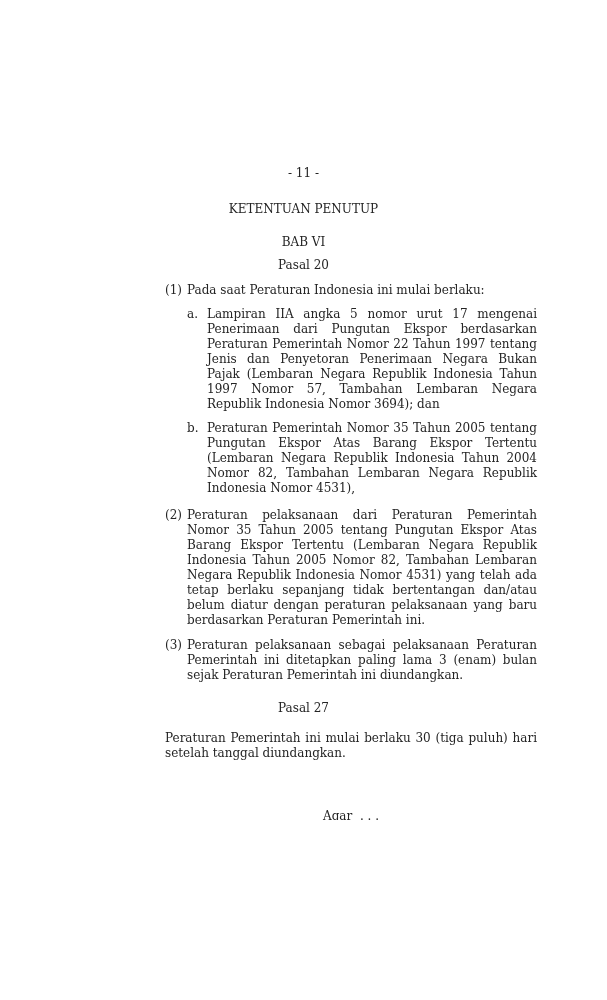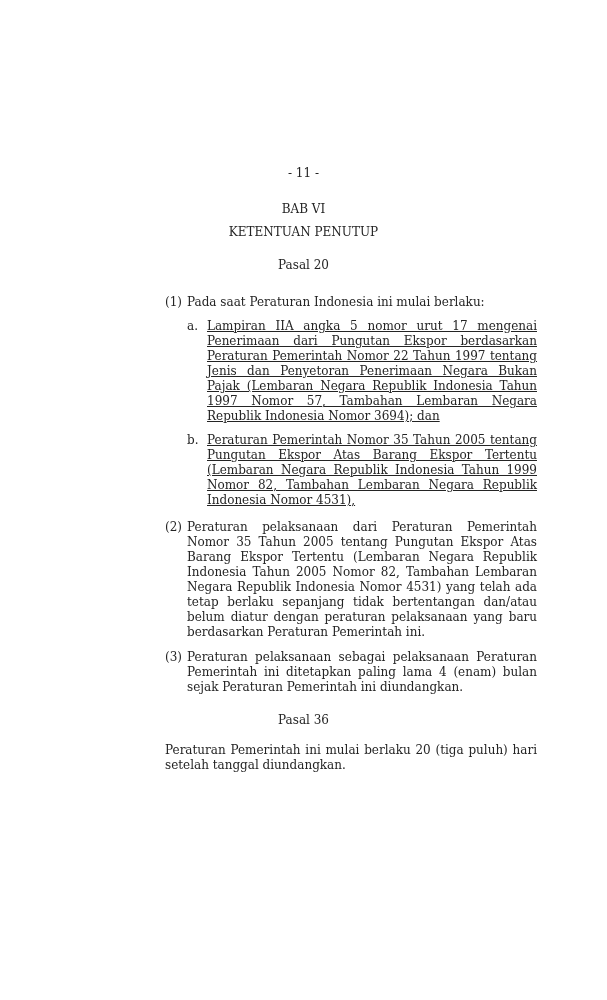--- a/index.html
+++ b/index.html
@@ -29,21 +29,21 @@
   .chapter-title {
     margin-bottom: 8px;
   }
   .chapter-subtitle {
     margin-bottom: 18px;
   }
   .section-heading {
     text-align: center;
   }
   .heading-pasal20 {
-    margin-bottom: 22px;
+    margin-bottom: 10px;
   }
   .heading-pasal21 {
     margin-top: 18px;
     margin-bottom: 15px;
   }
   .body-col {
     margin-left: 165px;
     margin-right: 70px;
   }
   .numbered-item {
@@ -63,21 +63,20 @@
     display: flex;
     margin-top: 9px;
   }
   .sub-item .sub-marker {
     flex: 0 0 20px;
   }
   .sub-item .sub-text {
     flex: 1;
     min-width: 0;
     text-align: justify;
-    text-decoration: underline;
   }
   .closing-line {
     margin-top: 8px;
   }
   .gap-item2 {
     margin-top: 12px;
   }
   .gap-item3 {
     margin-top: 10px;
   }
@@ -90,59 +89,59 @@
     white-space: pre;
   }
 </style>
 </head>
 <body>
 
 <div class="page">
 
   <div class="center page-number">- 11 -</div>
 
+  <div class="center chapter-subtitle">KETENTUAN PENUTUP</div>
+
   <div class="center chapter-title">BAB VI</div>
-
-  <div class="center chapter-subtitle">KETENTUAN PENUTUP</div>
 
   <div class="section-heading heading-pasal20">Pasal 20</div>
 
   <div class="body-col">
 
     <div class="numbered-item">
       <div class="marker">(1)</div>
       <div class="item-body">
         <div class="justify">Pada saat Peraturan Indonesia ini mulai berlaku:</div>
 
         <div class="sub-item">
           <div class="sub-marker">a.</div>
           <div class="sub-text">Lampiran IIA angka 5 nomor urut 17 mengenai Penerimaan dari Pungutan Ekspor berdasarkan Peraturan Pemerintah Nomor 22 Tahun 1997 tentang Jenis dan Penyetoran Penerimaan Negara Bukan Pajak (Lembaran Negara Republik Indonesia Tahun 1997 Nomor 57, Tambahan Lembaran Negara Republik Indonesia Nomor 3694); dan</div>
         </div>
 
         <div class="sub-item">
           <div class="sub-marker">b.</div>
-          <div class="sub-text">Peraturan Pemerintah Nomor 35 Tahun 2005 tentang Pungutan Ekspor Atas Barang Ekspor Tertentu (Lembaran Negara Republik Indonesia Tahun 1999 Nomor 82, Tambahan Lembaran Negara Republik Indonesia Nomor 4531),</div>
+          <div class="sub-text">Peraturan Pemerintah Nomor 35 Tahun 2005 tentang Pungutan Ekspor Atas Barang Ekspor Tertentu (Lembaran Negara Republik Indonesia Tahun 2004 Nomor 82, Tambahan Lembaran Negara Republik Indonesia Nomor 4531),</div>
         </div>
 
       </div>
     </div>
 
     <div class="numbered-item gap-item2">
       <div class="marker">(2)</div>
       <div class="item-body justify">Peraturan pelaksanaan dari Peraturan Pemerintah Nomor 35 Tahun 2005 tentang Pungutan Ekspor Atas Barang Ekspor Tertentu (Lembaran Negara Republik Indonesia Tahun 2005 Nomor 82, Tambahan Lembaran Negara Republik Indonesia Nomor 4531) yang telah ada tetap berlaku sepanjang tidak bertentangan dan/atau belum diatur dengan peraturan pelaksanaan yang baru berdasarkan Peraturan Pemerintah ini.</div>
     </div>
 
     <div class="numbered-item gap-item3">
       <div class="marker">(3)</div>
-      <div class="item-body justify">Peraturan pelaksanaan sebagai pelaksanaan Peraturan Pemerintah ini ditetapkan paling lama 4 (enam) bulan sejak Peraturan Pemerintah ini diundangkan.</div>
+      <div class="item-body justify">Peraturan pelaksanaan sebagai pelaksanaan Peraturan Pemerintah ini ditetapkan paling lama 3 (enam) bulan sejak Peraturan Pemerintah ini diundangkan.</div>
     </div>
 
   </div>
 
-  <div class="section-heading heading-pasal21">Pasal 36</div>
+  <div class="section-heading heading-pasal21">Pasal 27</div>
 
   <div class="body-col">
-    <div class="pasal21-body">Peraturan Pemerintah ini mulai berlaku 20 (tiga puluh) hari setelah tanggal diundangkan.</div>
+    <div class="pasal21-body">Peraturan Pemerintah ini mulai berlaku 30 (tiga puluh) hari setelah tanggal diundangkan.</div>
 
     <div class="catchword">Agar  . . .</div>
   </div>
 
 </div>
 
 </body></html>

